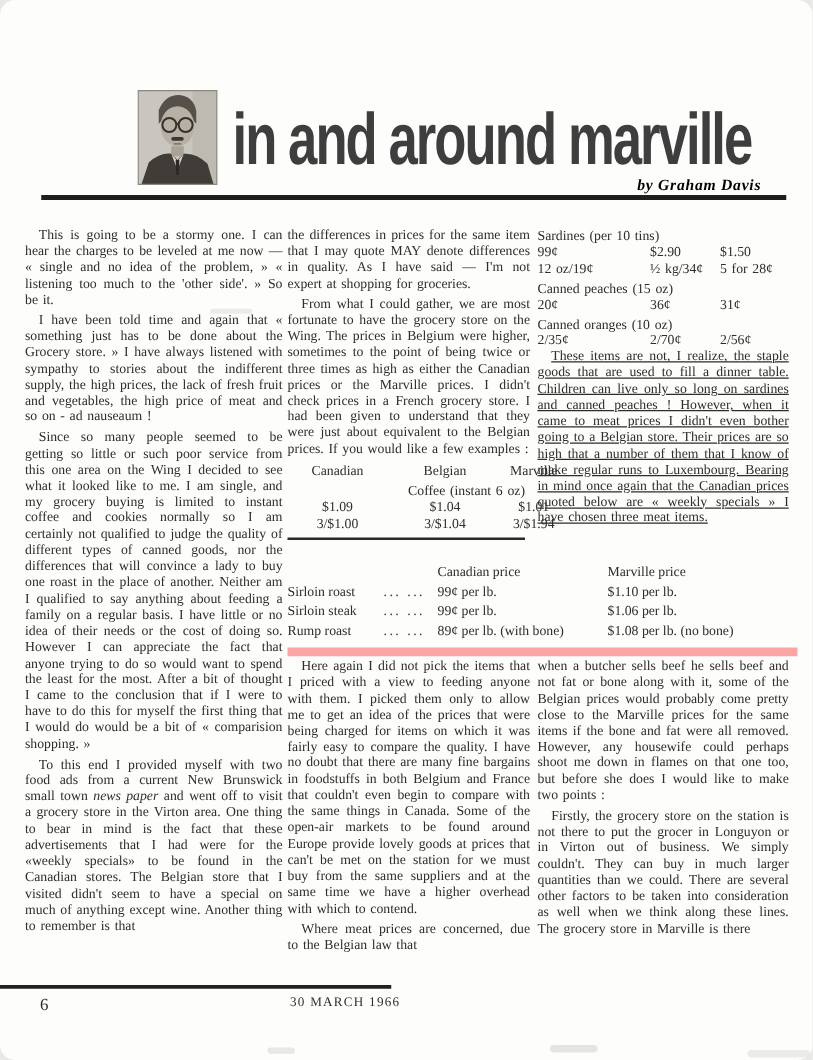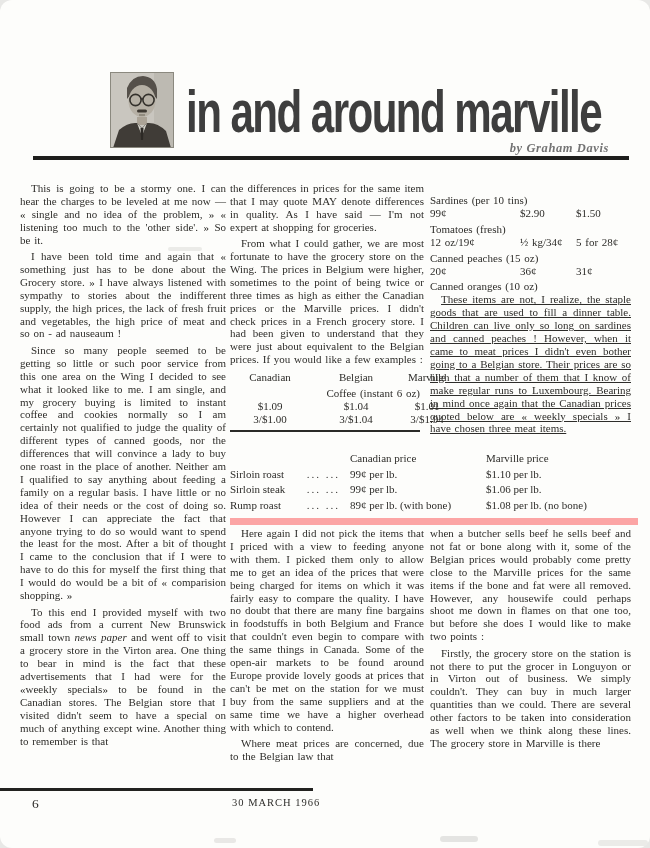--- a/index.html
+++ b/index.html
@@ -15,21 +15,21 @@
   }
   .masthead-title {
     position:absolute; left:186px; top:78px; white-space:nowrap;
     font-family:"Liberation Sans", sans-serif; font-weight:bold;
     font-size:54px; letter-spacing:-2px; color:#3e3e3e;
     transform:scaleX(0.78) scaleY(1.08); transform-origin:left top;
   }
   .byline {
     position:absolute; right:41px; top:141px;
     font-style:italic; font-weight:bold; font-size:12.5px;
-    letter-spacing:0.6px; color:#737373;
+    letter-spacing:0.6px; color:#000000;
   }
   .header-rule {
     position:absolute; left:33px; top:156px; width:596px; height:4px;
     background:#1e1e1c;
   }
 
   
   .col {
     position:absolute; font-size:11px; line-height:12.9px;
     text-align:justify; word-spacing:1px;
@@ -126,39 +126,43 @@
       <div class="ex-row">
         <span>3/$1.00</span>
         <span>3/$1.04</span>
         <span>3/$1.94</span>
       </div>
     </div>
   </div>
 
   <div class="col col-3">
     <div class="gr-table">
-      <div class="gr-label" style="margin-top:12px">Sardines (per 10 tins)</div>
+      <div class="gr-label" style="margin-top:1px">Sardines (per 10 tins)</div>
       <div class="gr-row">
         <span>99¢</span>
         <span>$2.90</span>
         <span>$1.50</span>
       </div>
-      <div class="gr-label">Tomatoes (fresh)</div>
       <div class="gr-row">
         <span>12 oz/19¢</span>
         <span>½ kg/34¢</span>
         <span>5 for 28¢</span>
       </div>
       <div class="gr-label">Canned peaches (15 oz)</div>
       <div class="gr-row">
         <span>20¢</span>
         <span>36¢</span>
         <span>31¢</span>
       </div>
       <div class="gr-label">Canned oranges (10 oz)</div>
+      <div class="gr-row">
+        <span>2/35¢</span>
+        <span>2/70¢</span>
+        <span>2/56¢</span>
+      </div>
     </div>
     <p class="after-table">These items are not, I realize, the staple goods that are used to fill a dinner table. Children can live only so long on sardines and canned peaches ! However, when it came to meat prices I didn't even bother going to a Belgian store. Their prices are so high that a number of them that I know of make regular runs to Luxembourg. Bearing in mind once again that the Canadian prices quoted below are « weekly specials » I have chosen three meat items.</p>
   </div>
 
   <div class="meat-table">
     <div class="meat-grid">
       <span></span>
       <span>Canadian price</span>
       <span>Marville price</span>
 

